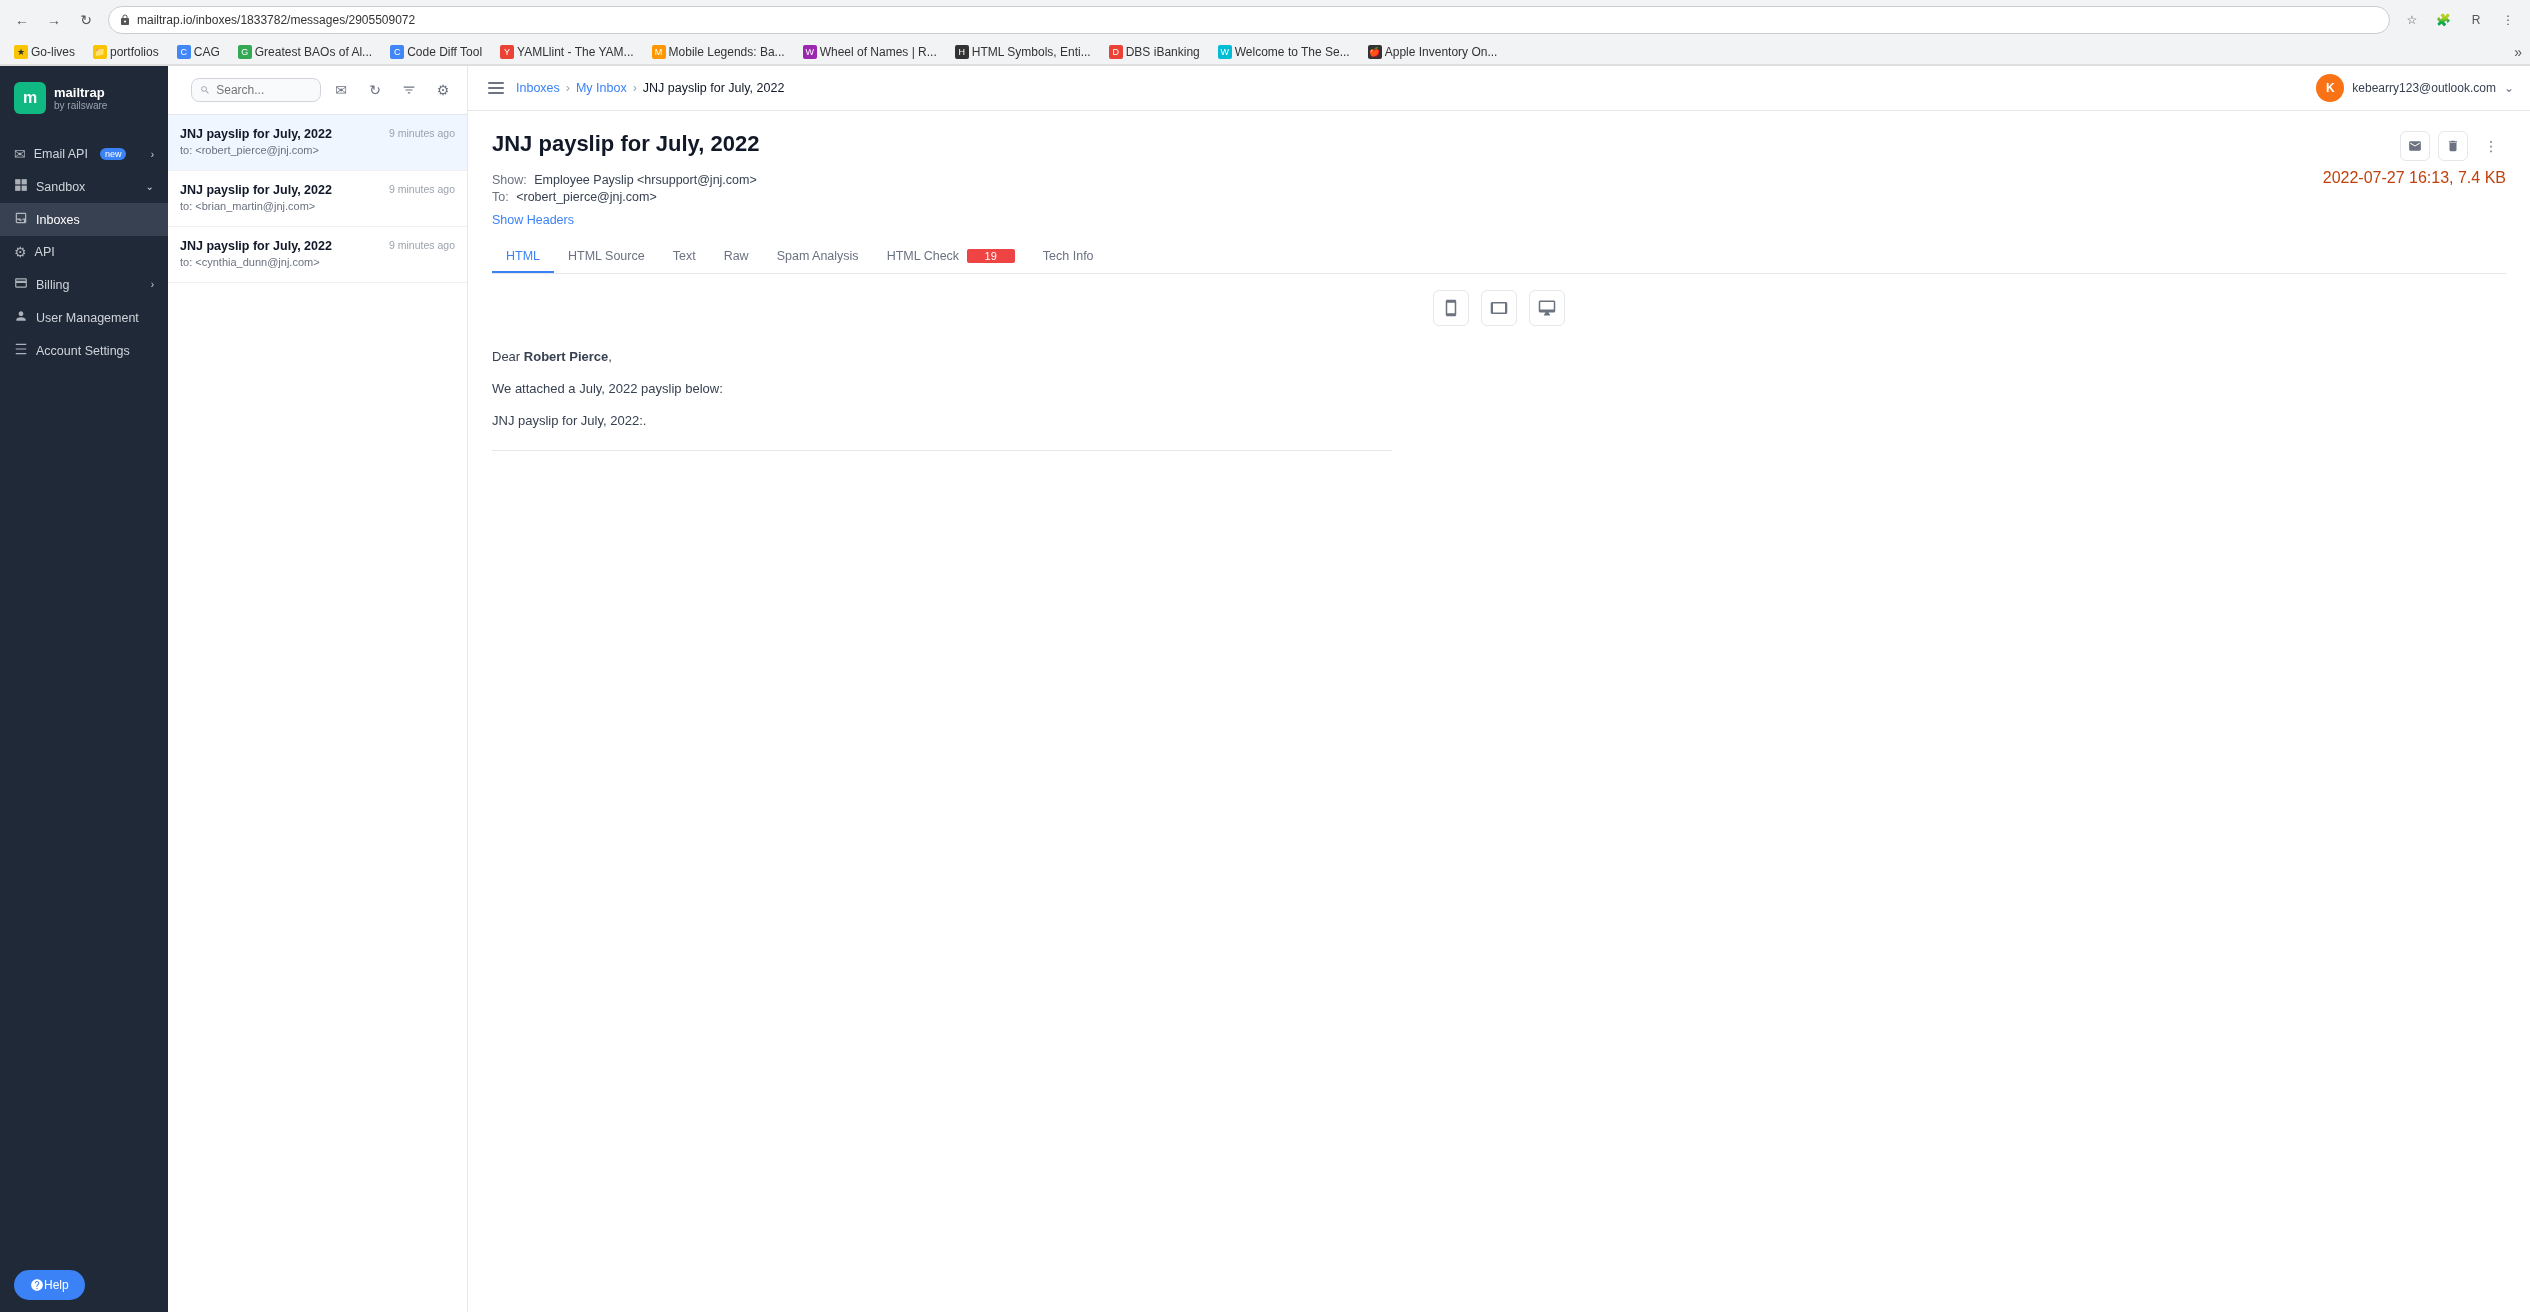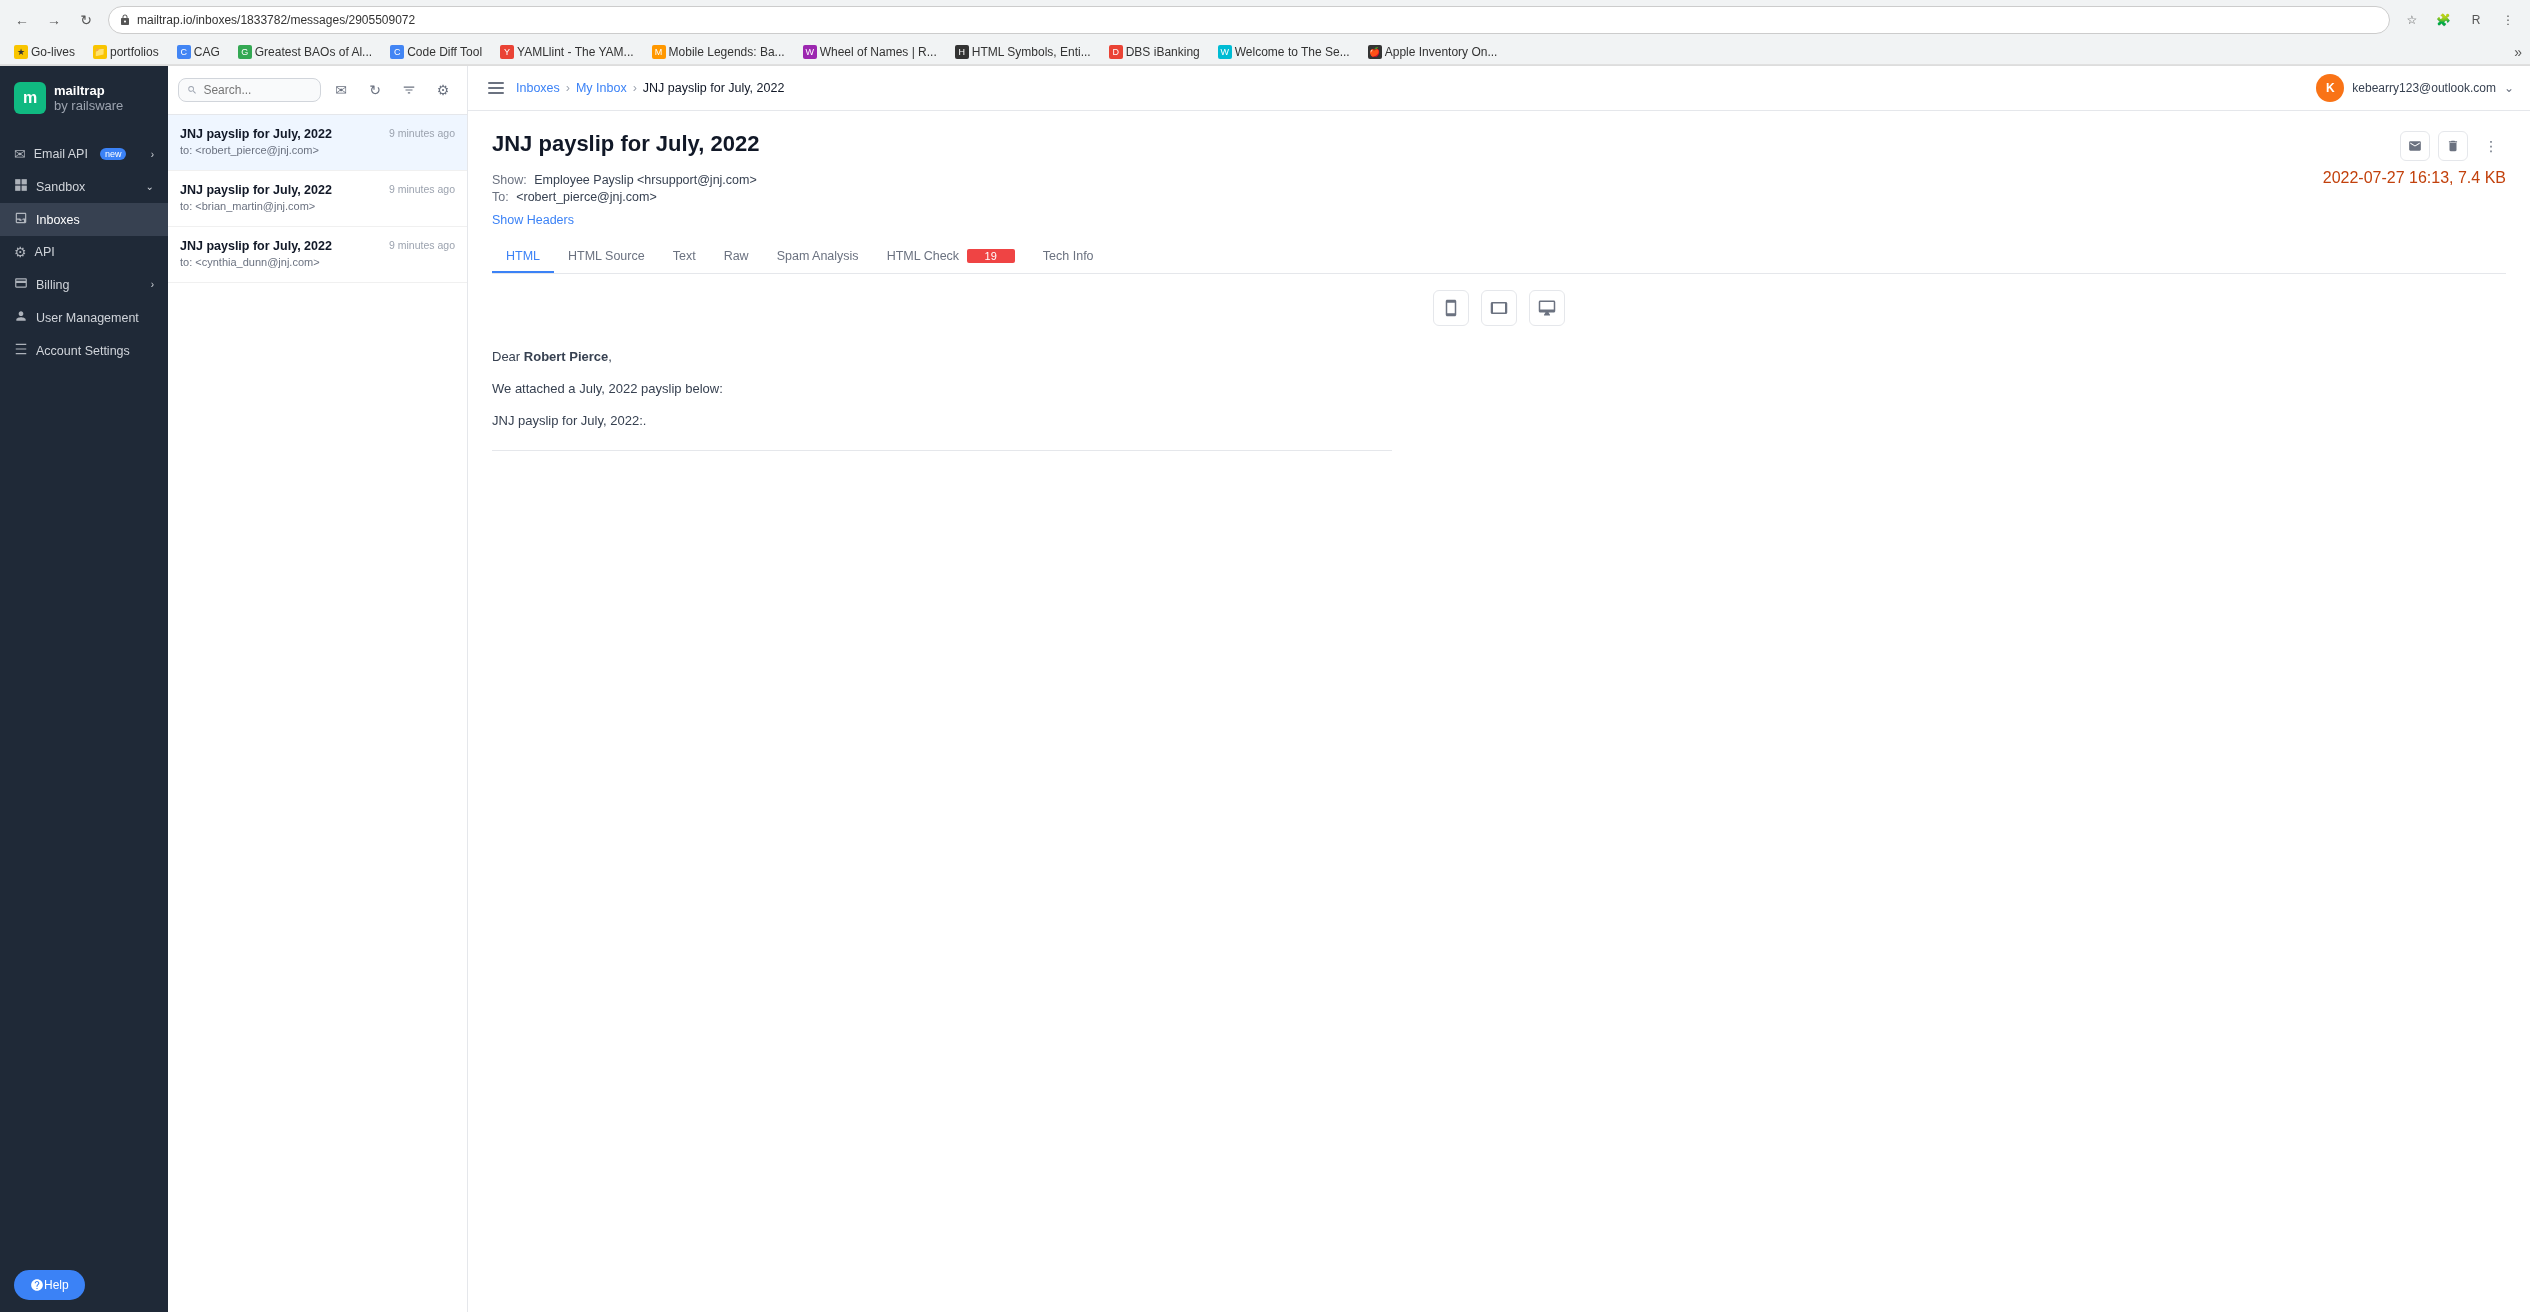--- a/index.html
+++ b/index.html
@@ -29,34 +29,34 @@
     .bookmarks-more { margin-left: auto; color: #555; cursor: pointer; font-size: 14px; }
 
     
     .app-container { display: flex; height: calc(100vh - 58px); }
 
     
     .sidebar { width: 168px; background: #1f2937; color: #e5e7eb; display: flex; flex-direction: column; flex-shrink: 0; }
     .sidebar-logo { display: flex; align-items: center; gap: 8px; padding: 16px 14px; }
     .logo-icon { width: 32px; height: 32px; background: #10b981; border-radius: 6px; display: flex; align-items: center; justify-content: center; color: white; font-size: 16px; font-weight: bold; }
     .logo-text { font-size: 13px; font-weight: 600; color: white; line-height: 1.2; }
-    .logo-sub { font-size: 13px; color: #9ca3af; }
+    .logo-sub { font-size: 10px; color: #9ca3af; }
 
     .sidebar-nav { flex: 1; padding: 8px 0; }
     .sidebar-item { display: flex; align-items: center; gap: 8px; padding: 8px 14px; cursor: pointer; color: #d1d5db; font-size: 12.5px; }
     .sidebar-item.active { background: #374151; color: white; }
     .sidebar-item .item-icon { font-size: 14px; opacity: 0.8; }
 
     .sidebar-footer { padding: 12px 14px 20px; }
     .help-btn { display: flex; align-items: center; justify-content: center; background: #3b82f6; color: white; border-radius: 20px; padding: 8px 16px; cursor: pointer; font-size: 12px; width: fit-content; }
 
     
     .email-list-panel { width: 300px; background: #fff; border-right: 1px solid #e5e7eb; display: flex; flex-direction: column; flex-shrink: 0; }
     .email-list-toolbar { display: flex; align-items: center; gap: 6px; padding: 10px 10px; border-bottom: 1px solid #e5e7eb; }
-    .search-input-wrap { flex: 1; display: flex; align-items: center; border: 1px solid #d1d5db; border-radius: 8px; padding: 4px 8px; gap: 6px; background: #f9fafb; }
+    .search-input-wrap { flex: 1; display: flex; align-items: center; border: 1px solid #d1d5db; border-radius: 8px; padding: 4px 8px; gap: 6px; background: #f9fafb; margin-left: 13px; }
     .search-input-wrap input { border: none; background: transparent; outline: none; font-size: 12px; width: 100%; }
     .toolbar-icon-btn { width: 28px; height: 28px; border-radius: 6px; border: none; background: transparent; cursor: pointer; display: flex; align-items: center; justify-content: center; color: #6b7280; font-size: 14px; }
 
     .email-item { padding: 12px 12px; border-bottom: 1px solid #f0f0f0; cursor: pointer; }
     .email-item.selected { background: #eff6ff; }
     .email-subject { font-size: 12.5px; font-weight: 600; color: #111827; margin-bottom: 3px; }
     .email-to { font-size: 11px; color: #6b7280; margin-bottom: 2px; }
     .email-time { font-size: 10.5px; color: #9ca3af; float: right; }
 
     

